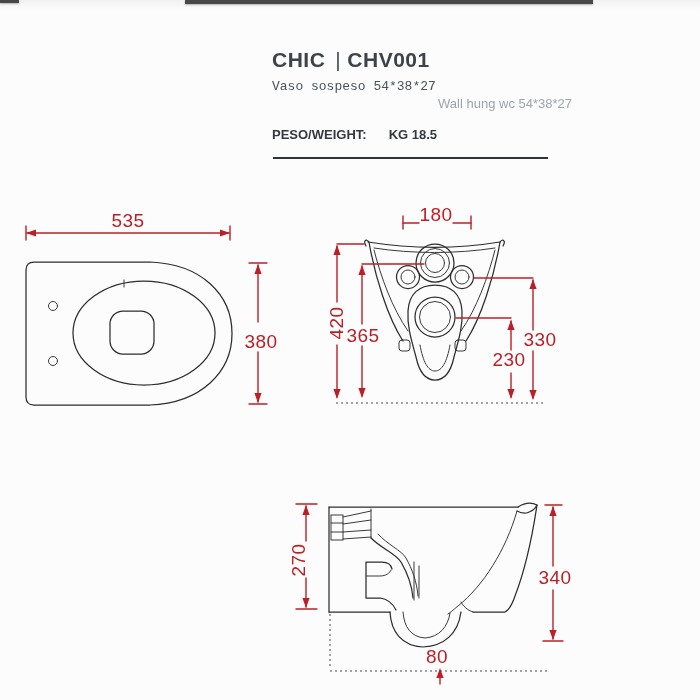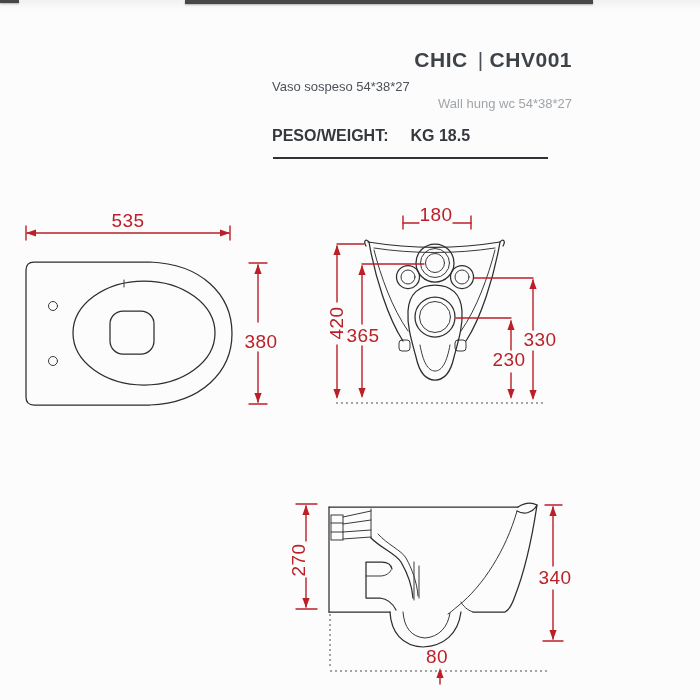--- a/index.html
+++ b/index.html
@@ -2,25 +2,25 @@
 <html><head>
 <meta charset="utf-8">
 <style>
   html,body{margin:0;padding:0;}
   body{width:700px;height:700px;background:#fcfcfc;font-family:"Liberation Sans",sans-serif;overflow:hidden;position:relative;}
   .topbar-seg{position:absolute;top:0;height:4px;background:#474747;box-shadow:0 1px 2px rgba(0,0,0,.28);}
   #topbar-left{left:0;width:19px;height:3px;}
   #topbar-main{left:185px;width:408px;}
   .topfade{position:absolute;top:0;left:0;width:700px;height:10px;background:linear-gradient(#f1f1f1,rgba(241,241,241,0));pointer-events:none;}
   .header{position:absolute;left:272px;top:48px;width:300px;color:#3f454b;}
-  .title{font-size:21px;font-weight:bold;letter-spacing:.5px;color:#3d4349;text-align:right;}
+  .title{font-size:21px;font-weight:bold;letter-spacing:.5px;color:#3d4349;}
   .title .sep{font-weight:normal;margin:0 6px 0 10px;color:#4a5056;}
-  .sub-it{font-size:13px;color:#4c5257;margin-top:7px;}
+  .sub-it{font-size:13px;color:#4c5257;margin-top:7px;font-family:Liberation Mono, monospace;}
   .sub-en{font-size:13px;color:#9fa5aa;margin-top:2px;text-align:right;}
-  .weight{font-size:16px;font-weight:bold;color:#34393e;margin-top:16px;}
+  .weight{font-size:13px;font-weight:bold;color:#34393e;margin-top:16px;}
   .weight .val{margin-left:22px;}
   .rule{position:absolute;left:273px;top:157px;width:275px;height:2px;background:#2f3338;}
   svg{position:absolute;left:0;top:0;}
   .ln{stroke:#2d2d2d;stroke-width:1.25;fill:none;stroke-linecap:round;stroke-linejoin:round;}
   .ln2{stroke:#3a3a3a;stroke-width:1;fill:none;stroke-linecap:round;}
   .dim{stroke:#bb1f27;stroke-width:1.4;fill:none;stroke-linecap:round;}
   .dimfill{fill:#bb1f27;stroke:none;}
   .dimtext{fill:#bb1f27;font-family:"Liberation Sans",sans-serif;font-size:19px;letter-spacing:.5px;text-anchor:middle;}
   .dash{stroke:#4a4a4a;stroke-width:1;fill:none;stroke-dasharray:2 3;}
 </style>

